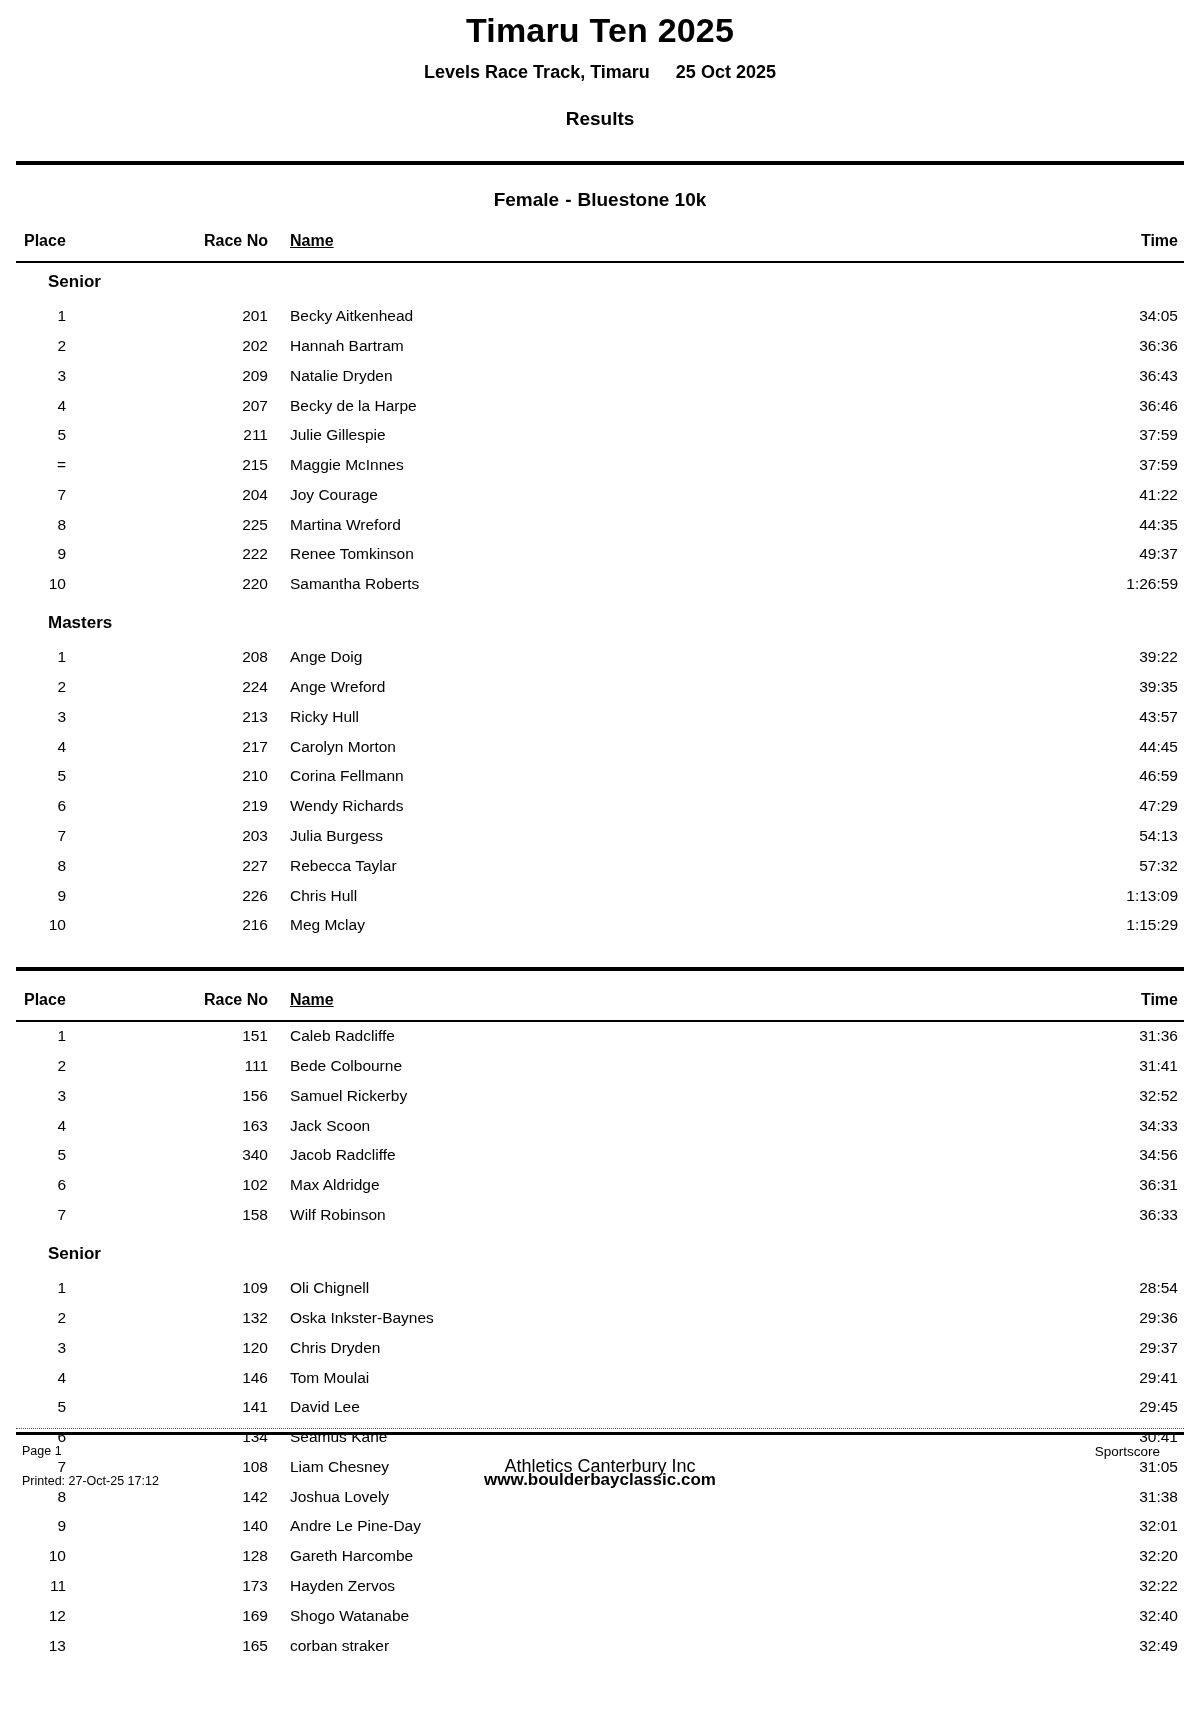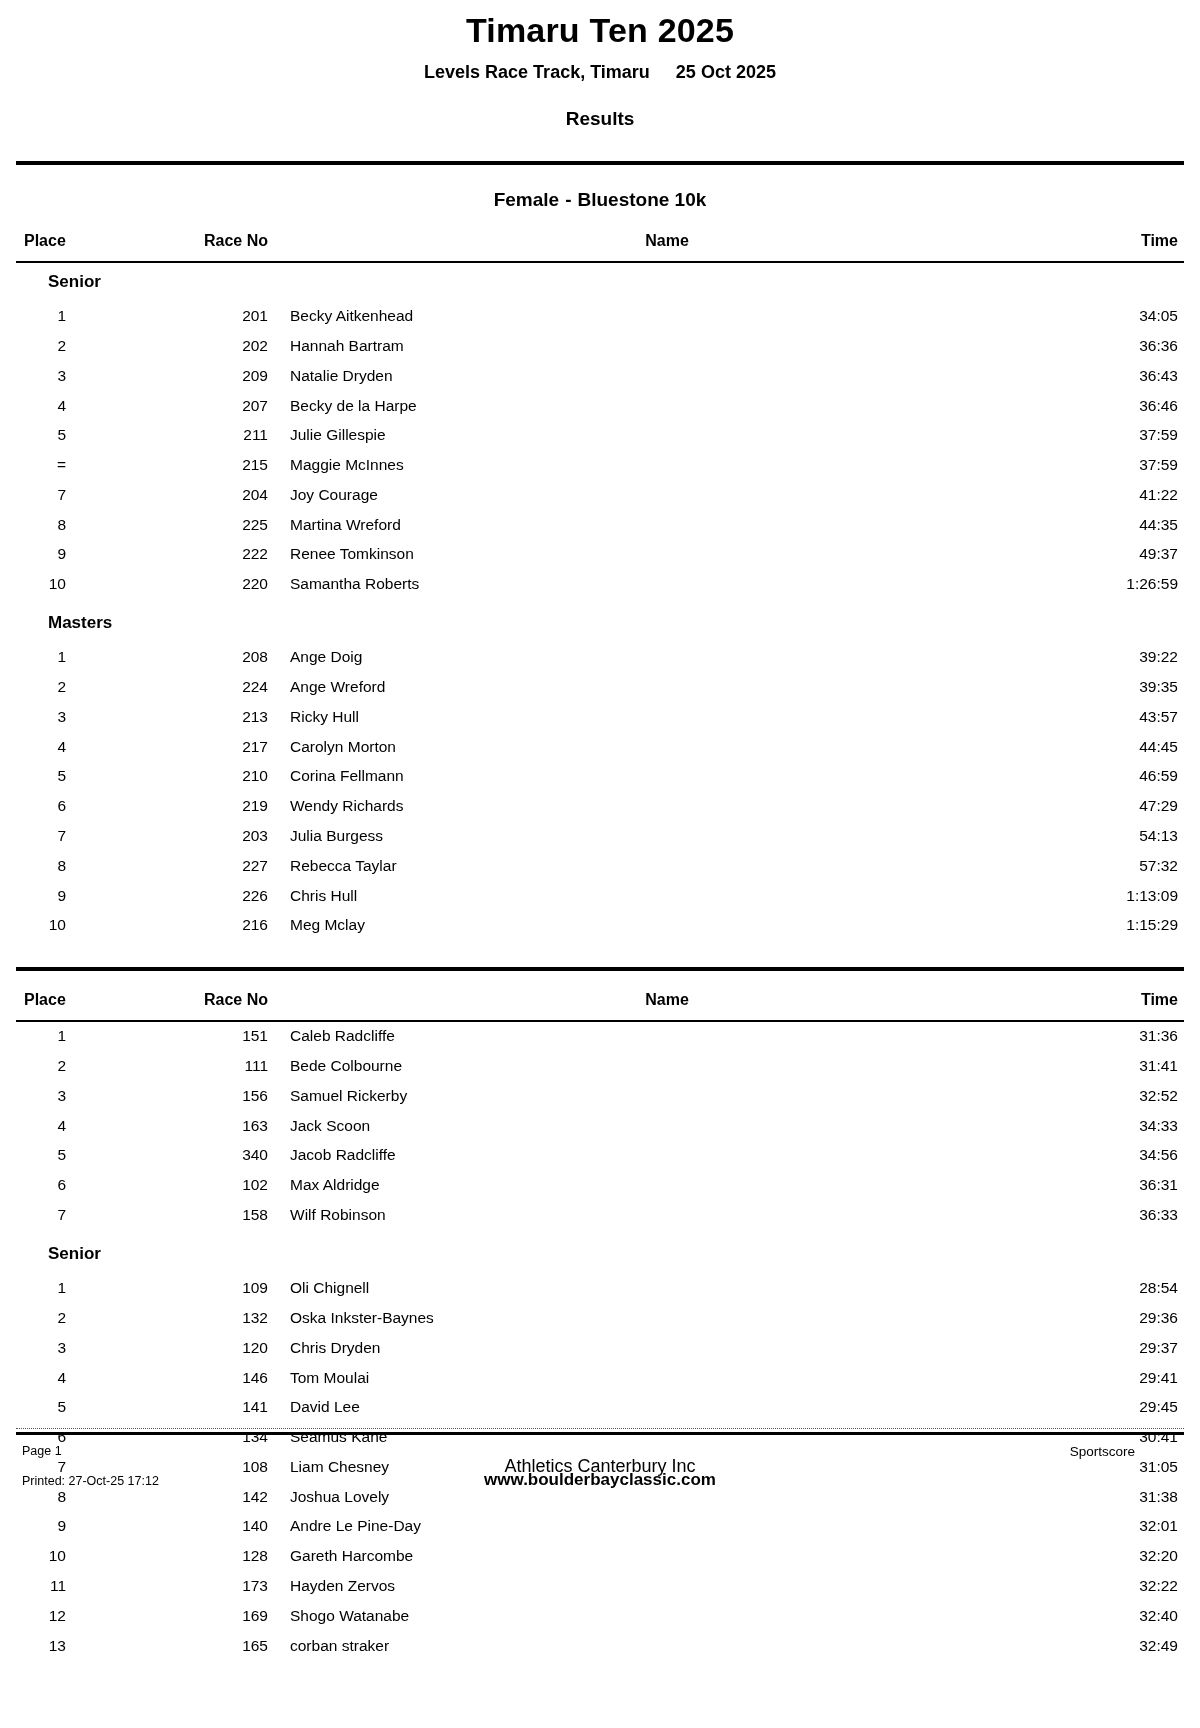--- a/index.html
+++ b/index.html
@@ -92,21 +92,21 @@
   table.results col.c-time   { width: 140px; }
 
   th {
     font-size: 16px;
     font-weight: bold;
     padding: 0 0 6px 0;
     line-height: 1.2;
   }
   th.h-place  { text-align: left;  padding-left: 8px; }
   th.h-raceno { text-align: right; padding-right: 8px; }
-  th.h-name   { text-align: center;  padding-left: 14px; }
+  th.h-name   { text-align: left;  padding-left: 14px; text-decoration: underline; }
   th.h-time   { text-align: right; padding-right: 6px; }
 
   td {
     font-size: 15.5px;
     line-height: 1.2;
     padding: 5.6px 0;
   }
   td.d-place  { text-align: right; padding-right: 100px; }
   td.d-raceno { text-align: right; padding-right: 8px; }
   td.d-name   { text-align: left;  padding-left: 14px; }
@@ -169,21 +169,21 @@
     position: absolute;
     left: 0;
     right: 0;
     top: 26px;
     text-align: center;
     font-size: 17px;
     font-weight: bold;
   }
   .foot-vendor {
     position: absolute;
-    right: 49px;
+    right: 24px;
     top: 0;
     font-size: 13.5px;
   }
 </style>
 </head>
 <body>
 
 <div class="page">
 
   <div class="masthead">

